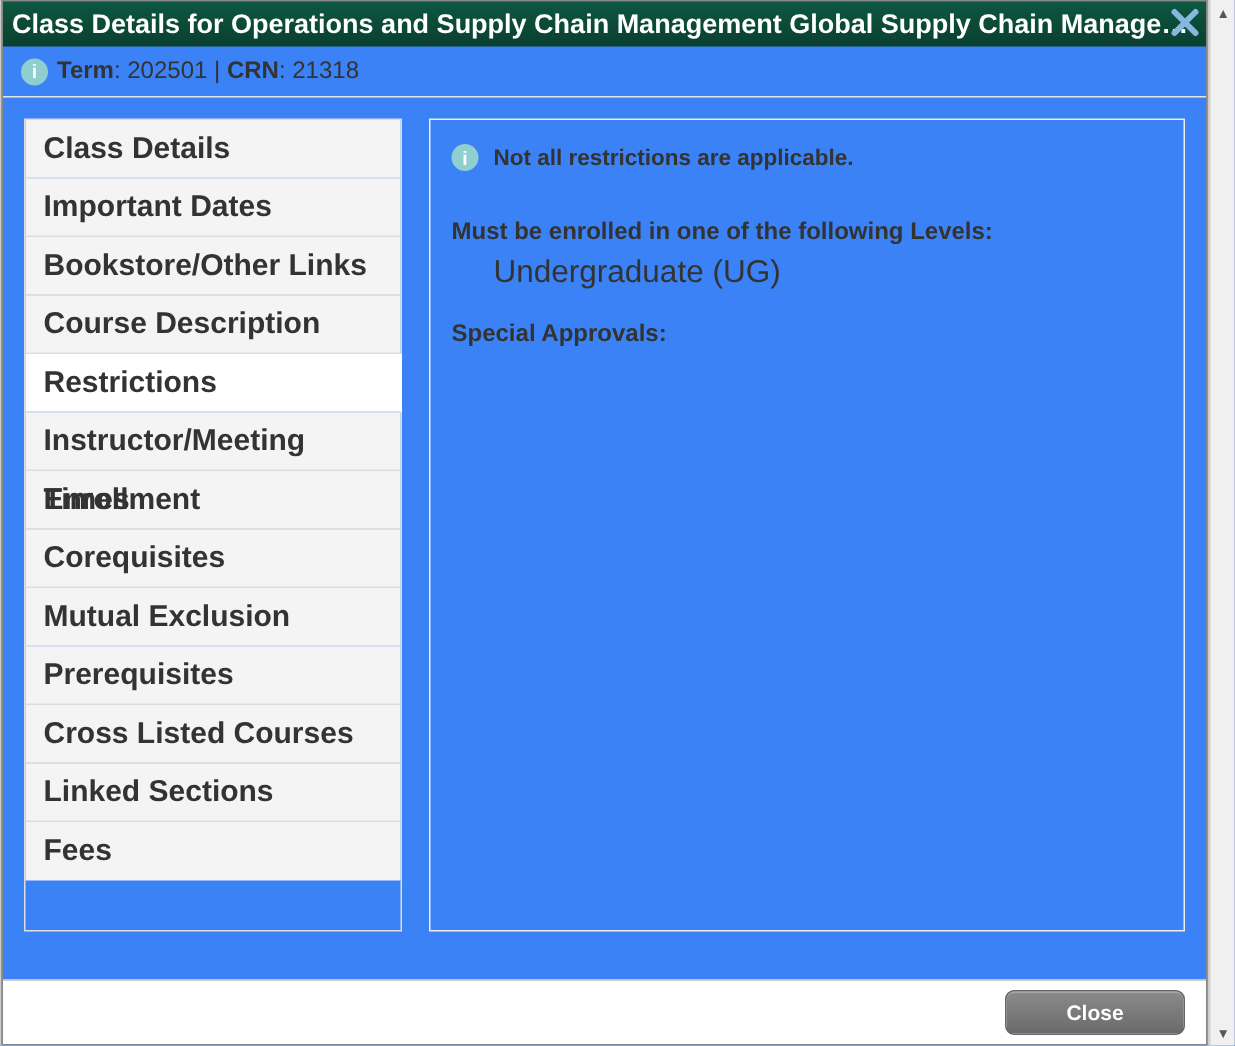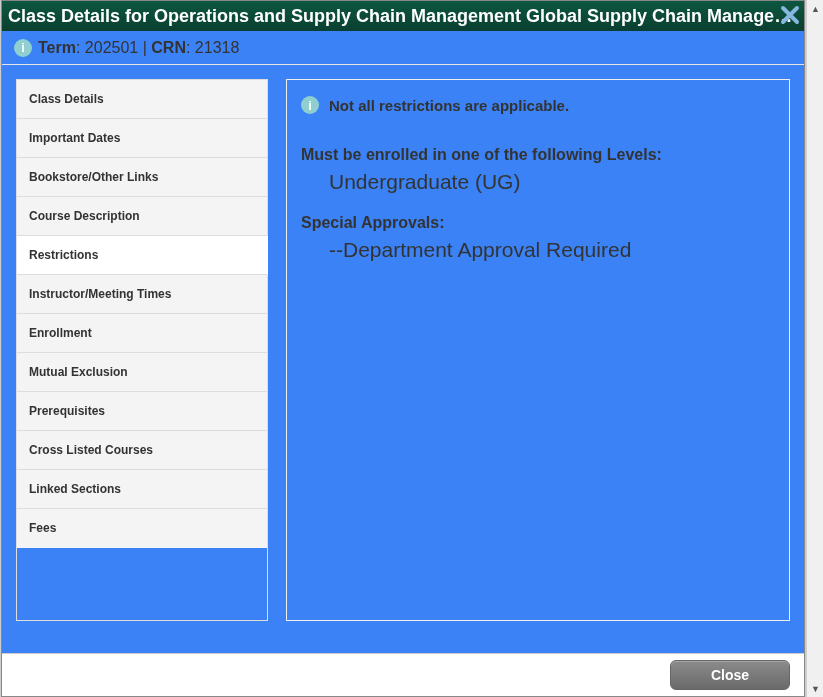--- a/index.html
+++ b/index.html
@@ -74,21 +74,21 @@
 
   .tabs {
     width: 252px;
     flex-shrink: 0;
     border: 1px solid #ddd;
   }
   .tab {
     height: 39px;
     line-height: 39px;
     padding: 0 12px;
-    font-size: 12px;
+    font-size: 20px;
     font-weight: bold;
     color: #333;
     background: #f4f4f4;
     border-bottom: 1px solid #ddd;
     cursor: pointer;
   }
   .tab:last-child { border-bottom: none; }
   .tab.active {
     background: #fff;
     border-right: 1px solid #fff;
@@ -172,35 +172,35 @@
 
   <div class="body">
     <div class="tabs" id="tabs">
         <div class="tab"><span>Class Details</span></div>
         <div class="tab"><span>Important Dates</span></div>
         <div class="tab"><span>Bookstore/Other Links</span></div>
         <div class="tab"><span>Course Description</span></div>
         <div class="tab active"><span>Restrictions</span></div>
         <div class="tab"><span>Instructor/Meeting Times</span></div>
         <div class="tab"><span>Enrollment</span></div>
+        <div class="tab"><span>Corequisites</span></div>
         <div class="tab"><span>Mutual Exclusion</span></div>
         <div class="tab"><span>Prerequisites</span></div>
         <div class="tab"><span>Cross Listed Courses</span></div>
         <div class="tab"><span>Linked Sections</span></div>
         <div class="tab"><span>Fees</span></div>
       </div>
     <div class="content">
       <div class="notice">
         <span class="info-icon">i</span>
         <span>Not all restrictions are applicable.</span>
       </div>
       <div class="section-head">Must be enrolled in one of the following Levels:</div>
       <div class="section-body">Undergraduate (UG)</div>
       <div class="section-head">Special Approvals:</div>
-      <div class="section-body">--Department Approval Required</div>
     </div>
   </div>
 
   <div class="footer">
     <button class="btn-close">Close</button>
   </div>
 
 </div>
 
 </body></html>

